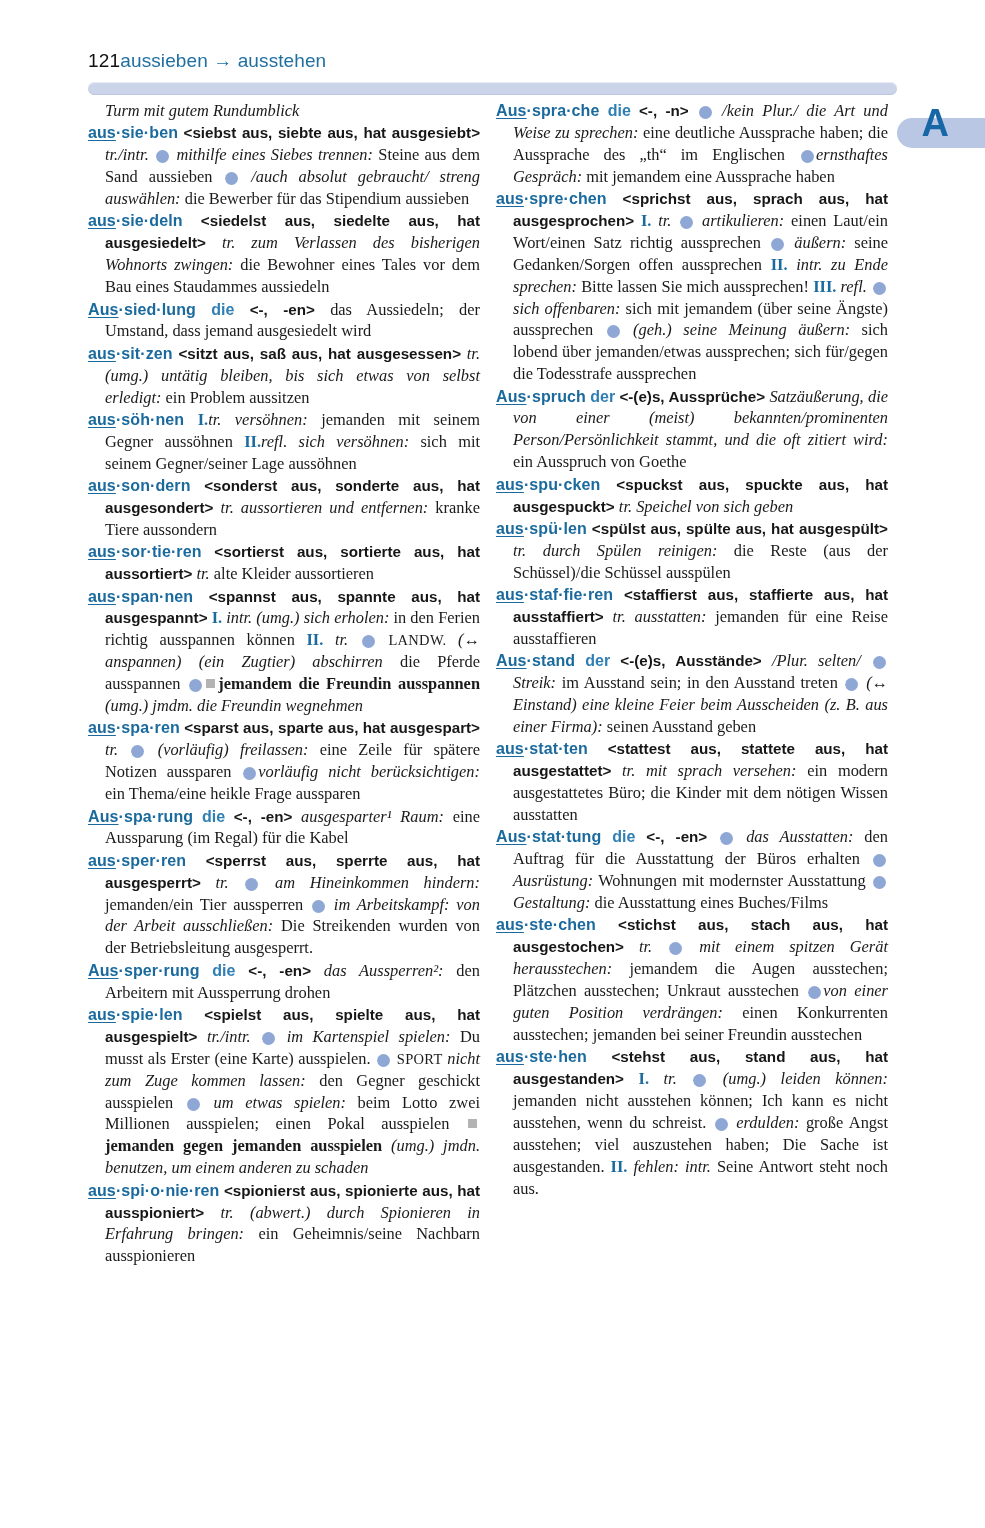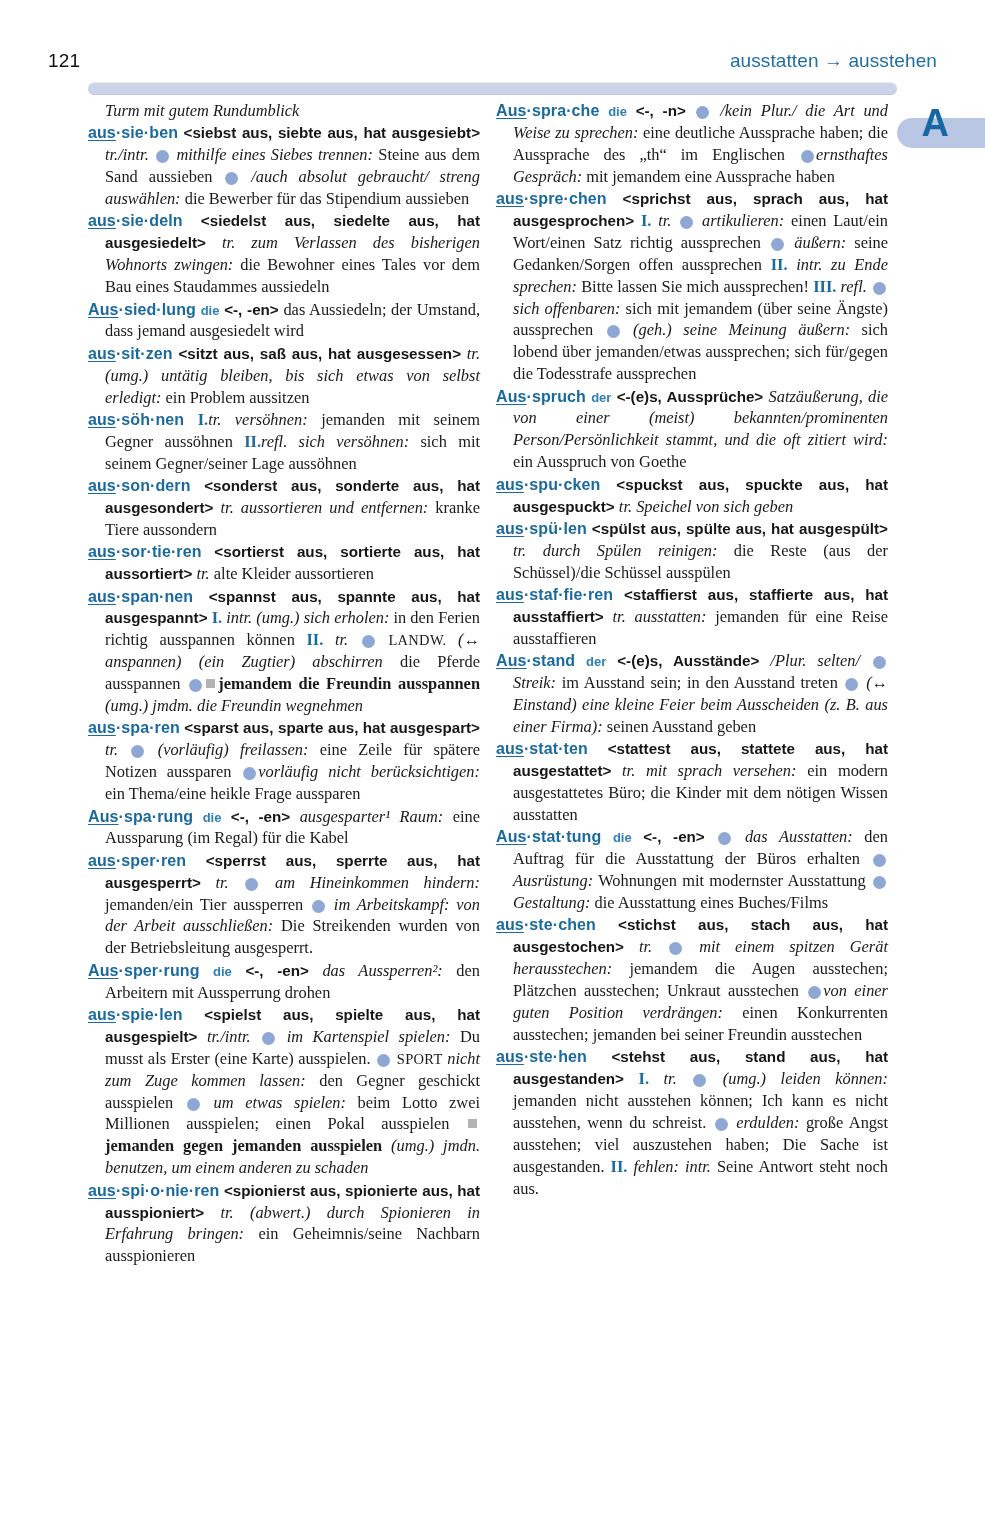--- a/index.html
+++ b/index.html
@@ -9,23 +9,23 @@
     font-family:"Liberation Serif", serif;
     color:#1a1a1a;
     overflow:hidden;
   }
   .page{position:relative;width:985px;height:1528px;box-sizing:border-box;}
 
   
   .header{
     position:absolute; left:0; right:0; top:46px;
     height:30px;
-    padding:0 48px;
+    padding:0 88px;
     box-sizing:border-box;
-    display:flex; align-items:center; justify-content:space-between;
+    display:flex; align-items:center; justify-content:flex-start;
     font-family:"Liberation Sans", sans-serif;
   }
   .folio{
     font-size:19px; font-weight:400; color:#111;
     letter-spacing:.2px;
   }
   .running-head{
     font-size:19px; color:#1f6fa0; letter-spacing:.1px;
   }
   .rule{
@@ -74,21 +74,21 @@
     font-family:"Liberation Sans", sans-serif;
     font-weight:bold;
     font-size:16px;
     color:#1a6a9e;
     letter-spacing:.1px;
   }
   .lemma u{ text-decoration:underline; text-underline-offset:1.5px;}
   .gen{ 
     font-family:"Liberation Sans", sans-serif;
     font-weight:bold;
-    font-size:13px;
+    font-size:16px;
     color:#2f7fb4;
   }
   .forms{
     font-family:"Liberation Sans", sans-serif;
     font-weight:bold;
     font-size:15.2px;
     color:#161616;
   }
   .pos{ font-style:italic; }
   .def{ font-style:italic; }
@@ -131,21 +131,21 @@
   }
   .preline{ font-style:italic; padding-left:17px; text-indent:0; }
 </style>
 </head>
 <body>
 
 <div class="page">
 
   <div class="header">
     <span class="folio">121</span>
-    <span class="running-head">ausstatten → ausstehen</span>
+    <span class="running-head">aussieben → ausstehen</span>
   </div>
   <div class="rule"></div>
 
   <div class="thumb-tab"></div>
   <div class="thumb-letter">A</div>
 
   <div class="columns">
 
     <div class="col">
 

